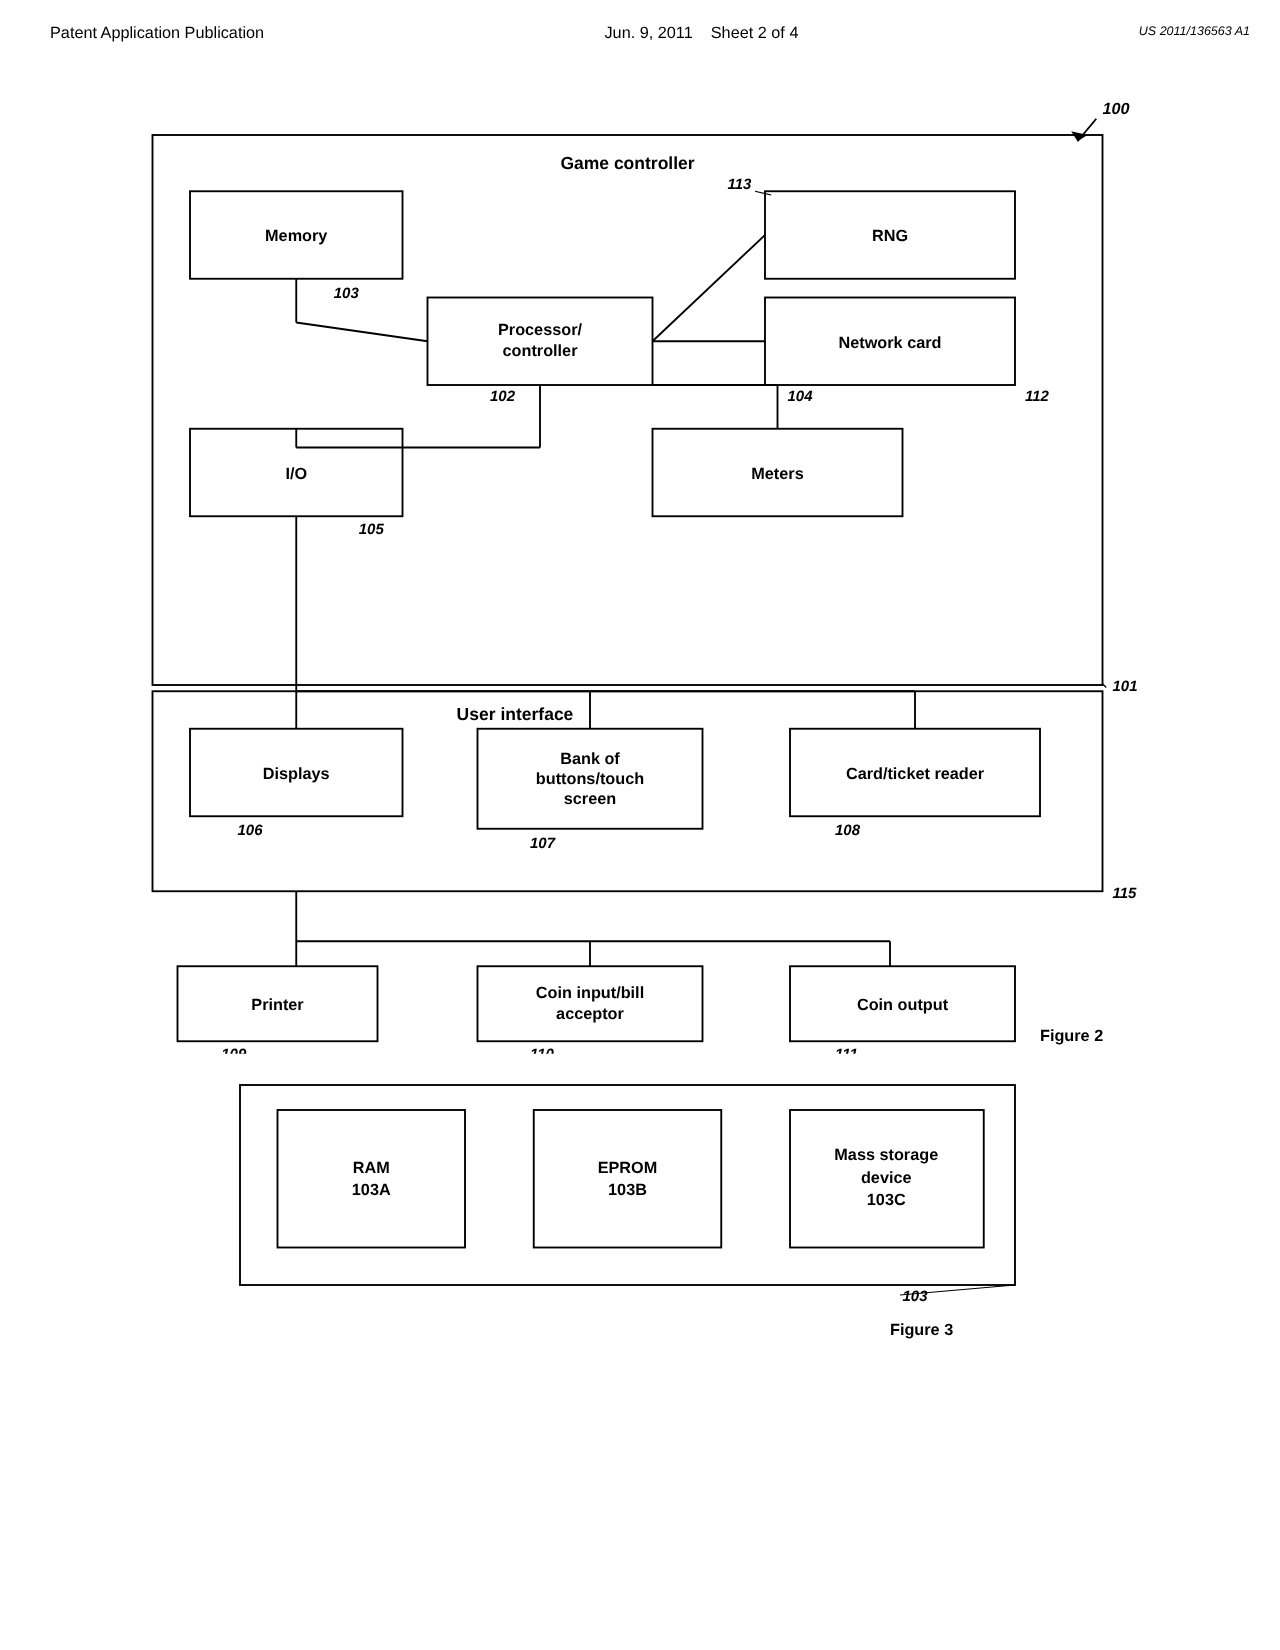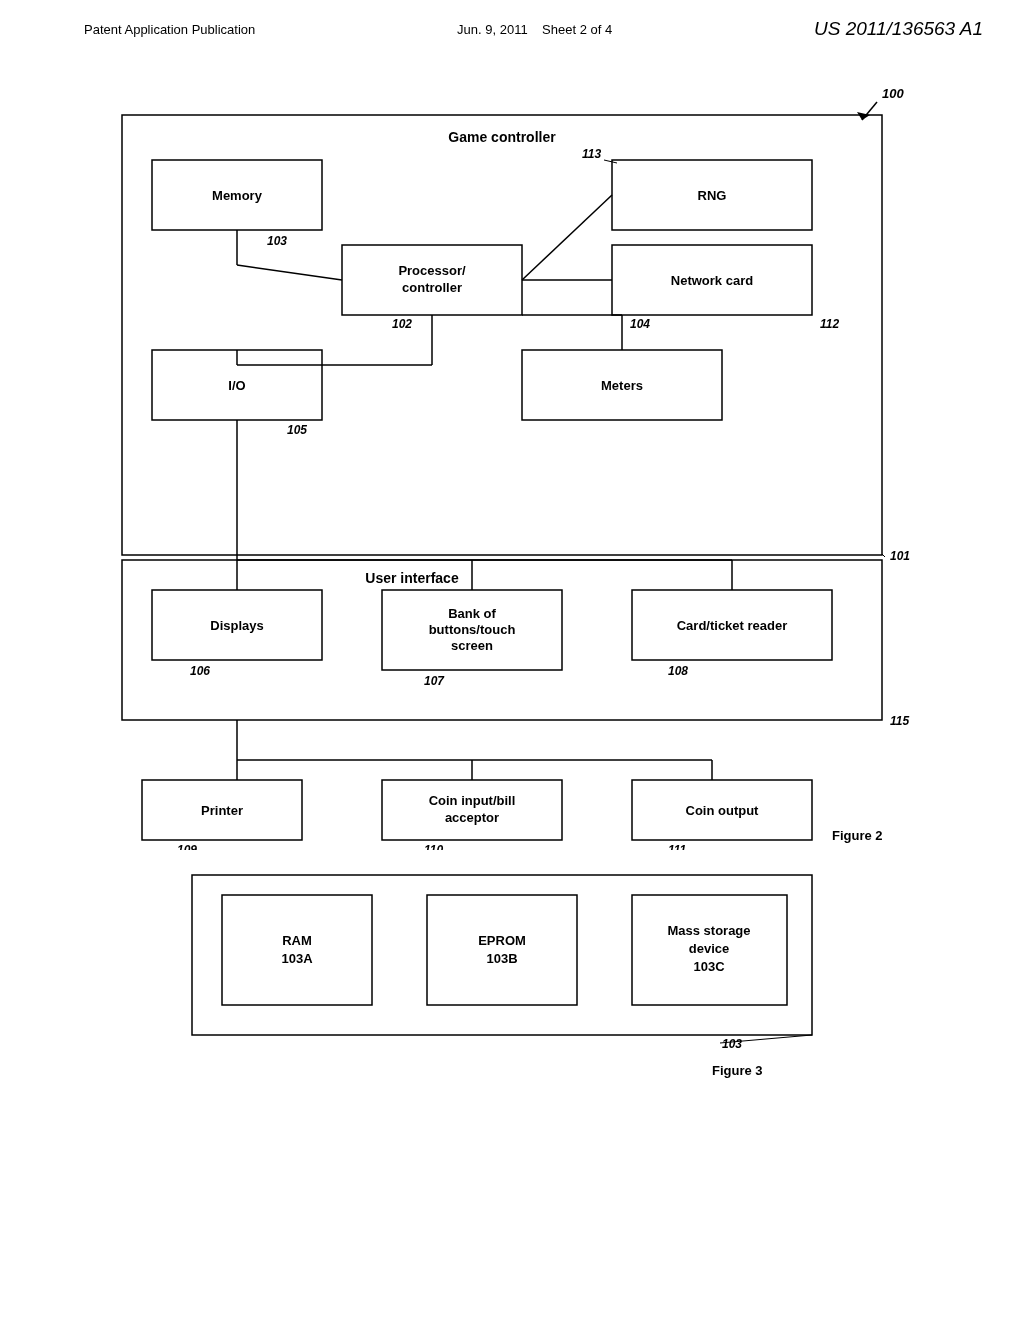--- a/index.html
+++ b/index.html
@@ -9,29 +9,28 @@
       width: 1024px;
       min-height: 1320px;
       position: relative;
       color: #000;
     }
 
     .page-header {
       display: flex;
       justify-content: space-between;
       align-items: center;
-      padding: 18px 41px 10px 40px;
+      padding: 18px 24px 10px 40px;
       font-size: 13px;
       border-bottom: none;
-      margin-left: 44px;
     }
 
     .header-left { font-size: 13px; }
     .header-center { font-size: 13px; }
-    .header-right { font-size: 19px; font-style: italic; text-align: center; }
+    .header-right { font-size: 10px; font-style: italic; text-align: center; }
 
     .diagram-area {
       padding: 20px 60px;
       font-weight: bold;
     }
 
     
     .diagram-svg {
       display: block;
       margin: 0 auto;

